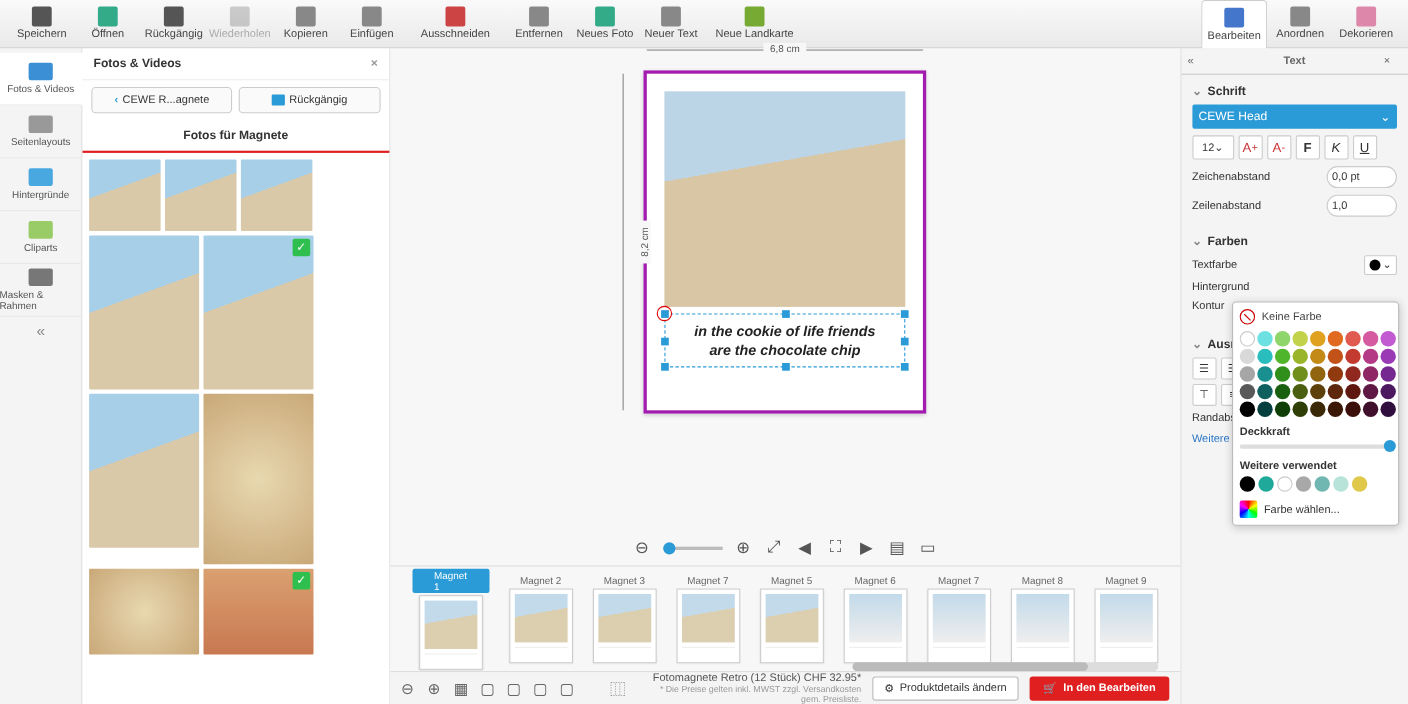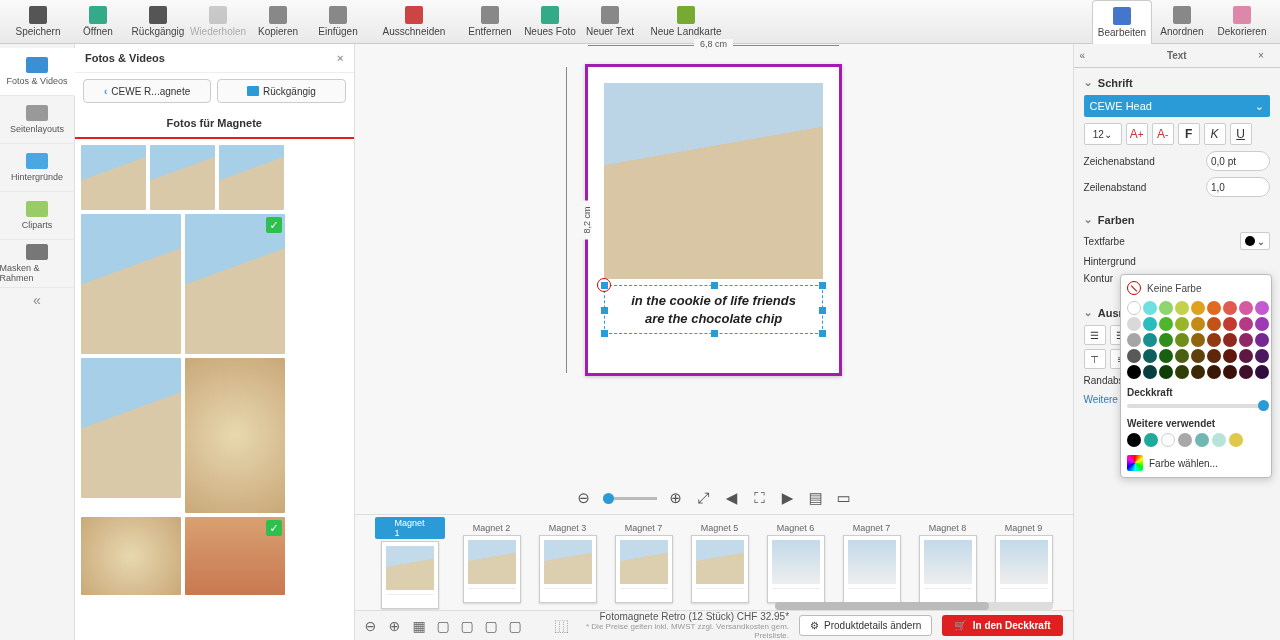--- a/index.html
+++ b/index.html
@@ -336,21 +336,21 @@
       <div class="mid">
         <div>Fotomagnete Retro (12 Stück) CHF 32.95*</div>
         <div class="fine">* Die Preise gelten inkl. MWST zzgl. Versandkosten gem. Preisliste.</div>
       </div>
       <div class="pd">
           <span>⚙</span>
           <span>Produktdetails ändern</span>
         </div>
       <div class="cart">
           <span>🛒</span>
-          <span>In den Deckkraft</span>
+          <span>In den Bearbeiten</span>
         </div>
     </div>
   </div>
 
   <div class="right">
     <div class="tabbar">
         <span class="chv">«</span>
         <span class="ttl">Text</span>
         <span class="chv">×</span>
       </div>

